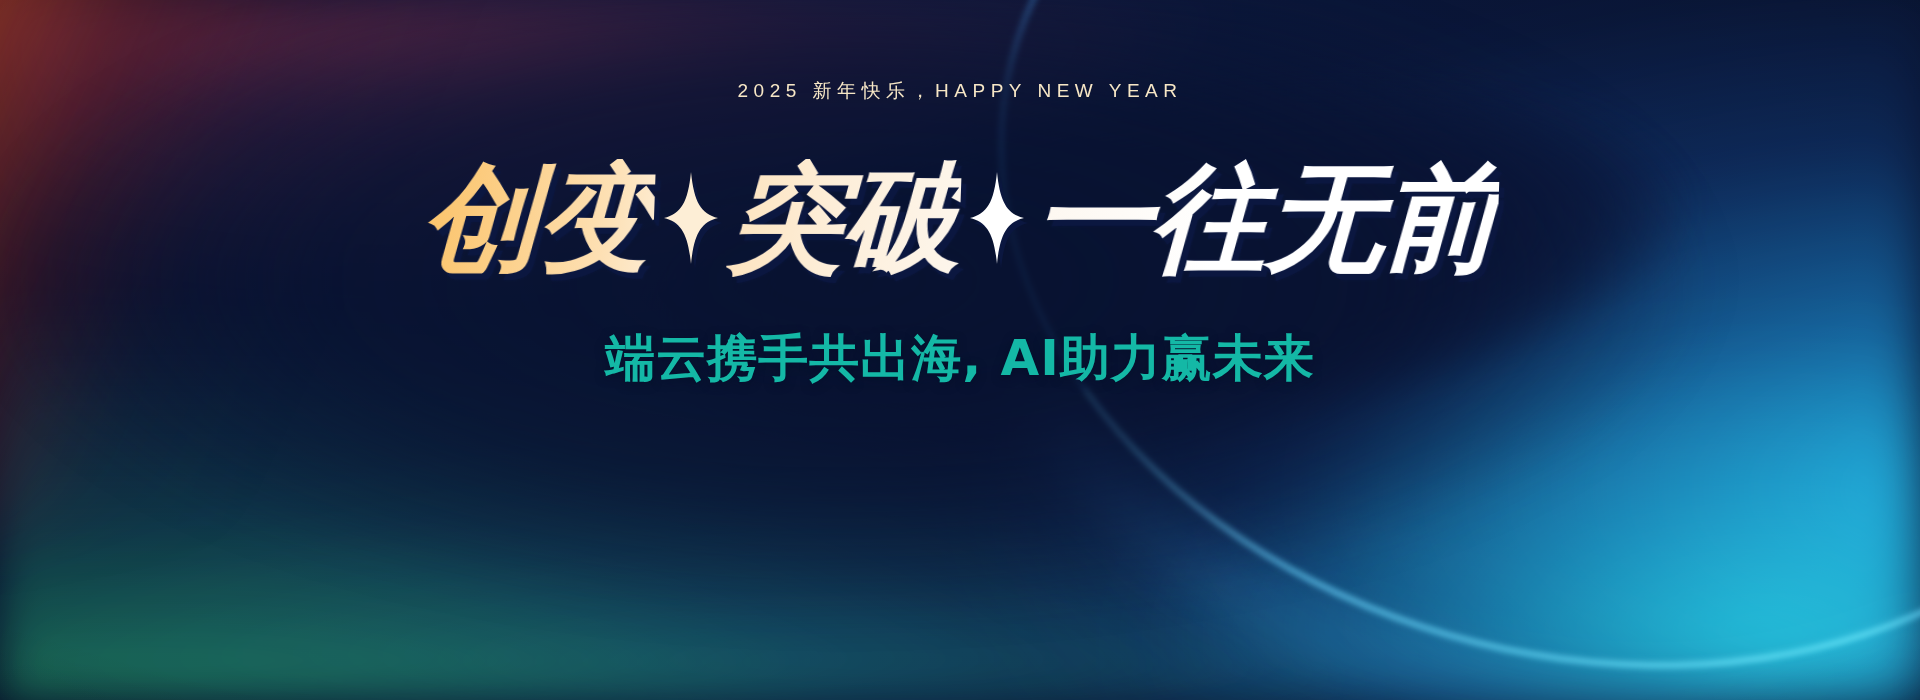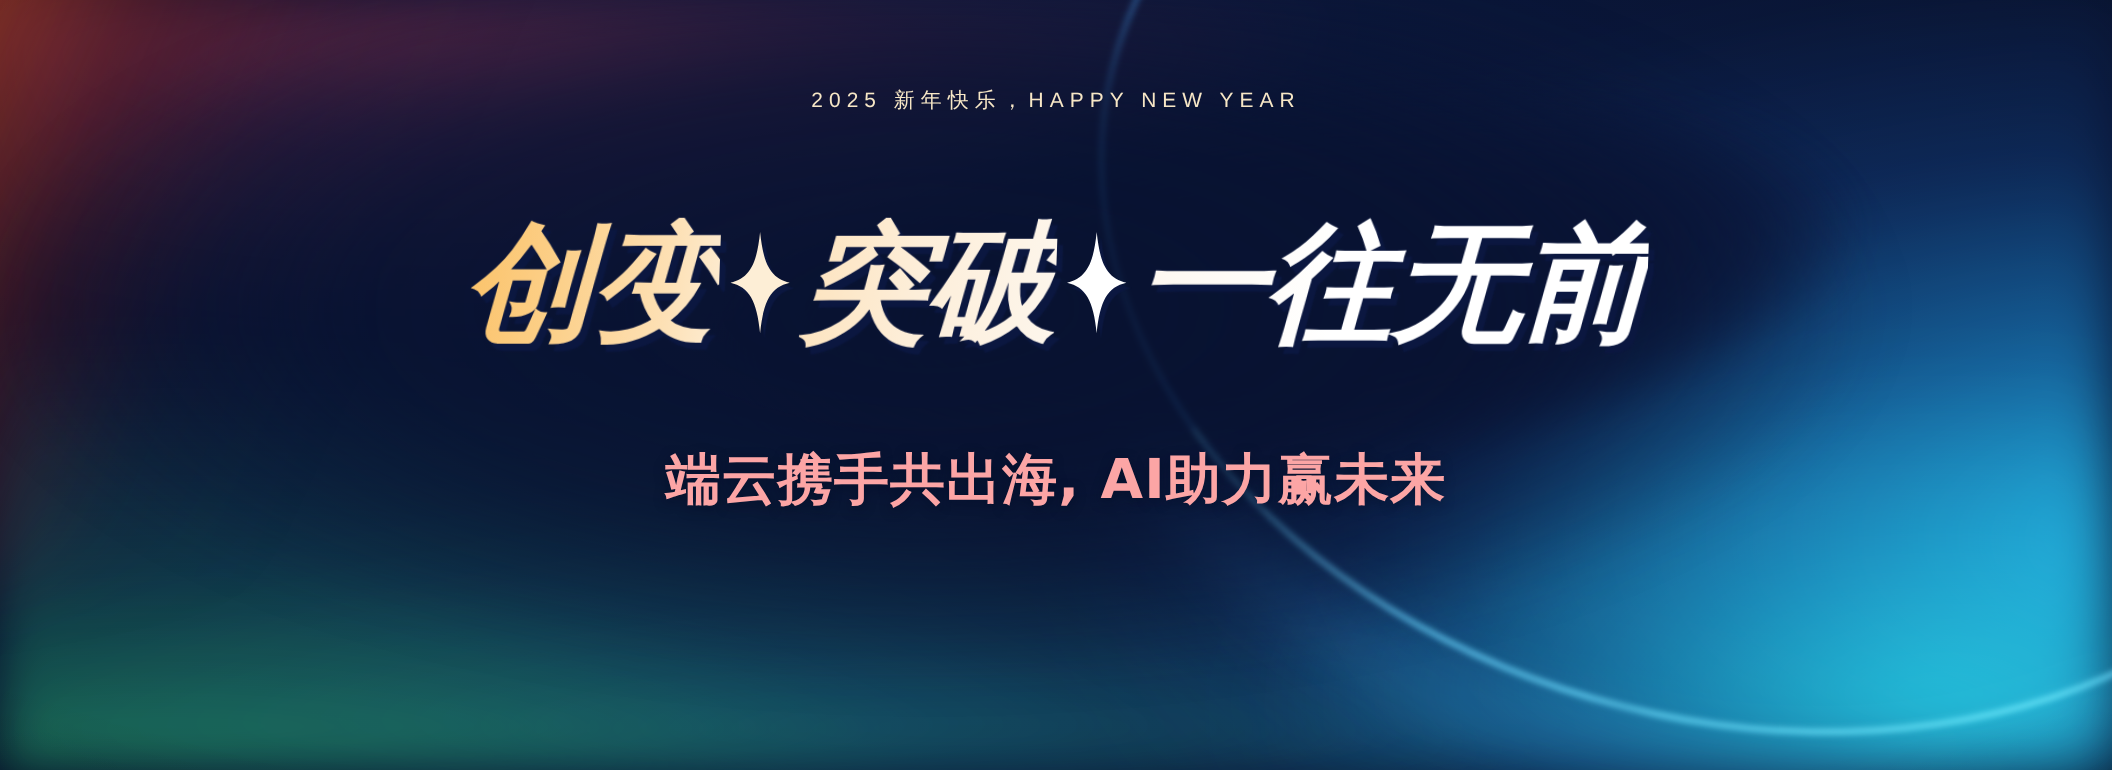--- a/index.html
+++ b/index.html
@@ -131,21 +131,21 @@
       radial-gradient(58% 62% at 44% 40%, rgba(8,18,48,0.92) 0%, rgba(8,18,48,0.70) 46%, rgba(8,18,48,0) 78%);
     filter:blur(22px);
   }
   #bg-vignette{
     background:
       radial-gradient(130% 120% at 50% 46%, rgba(0,0,0,0) 52%, rgba(0,0,0,0.42) 100%);
   }
 
   
   #content{position:relative;z-index:10;width:100%;height:100%;
-    display:flex;flex-direction:column;align-items:center;gap:39px;}
+    display:flex;flex-direction:column;align-items:center;}
 
   #eyebrow{
     margin-top:78px;
     font-size:19px;
     letter-spacing:5.5px;
     color:#f7e7c6;
     white-space:nowrap;
     font-weight:400;
   }
 
@@ -176,21 +176,21 @@
     width:54px;height:92px;margin:0 10px;
     position:relative;flex:0 0 auto;
     filter:drop-shadow(4px 5px 0 #0b1740);
   }
   .sparkle svg{display:block;width:100%;height:100%;}
 
   #subtitle{
     margin-top:48px;
     font-size:50px;
     font-weight:bold;
-    color:#fca5a5;
+    color:#14b8a6;
     letter-spacing:1px;
     white-space:nowrap;
     font-family:"DejaVu Sans","Liberation Sans",sans-serif;
     text-shadow:0 2px 10px rgba(4,12,36,0.55);
   }
 </style>
 </head>
 <body>
 
 <div id="banner">

